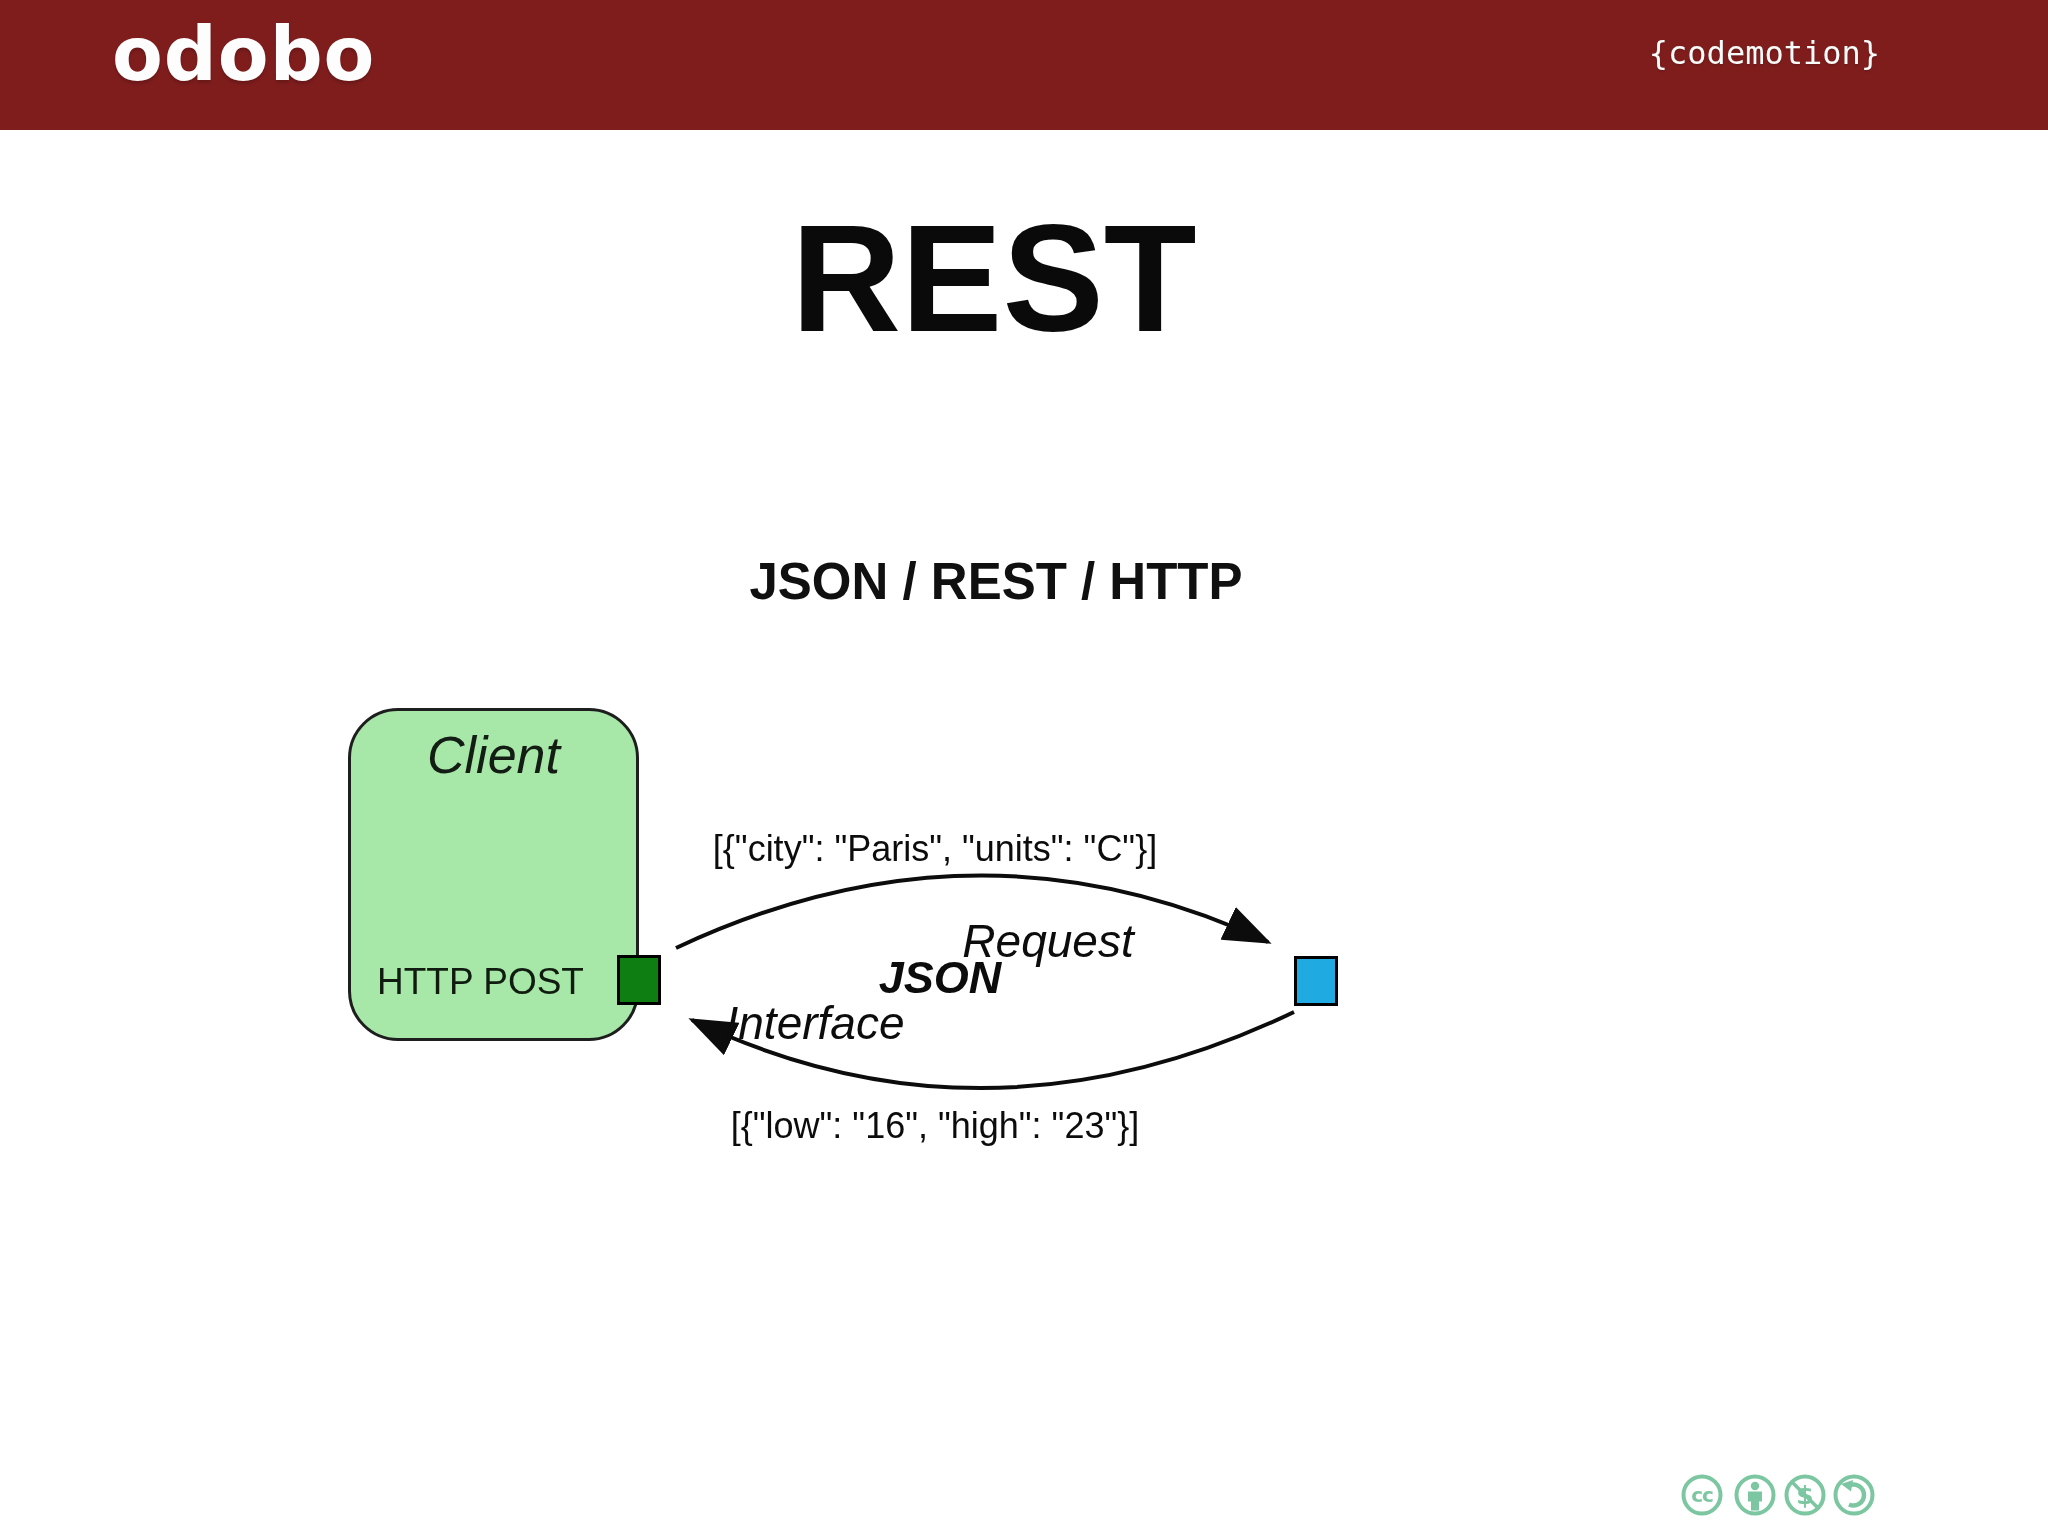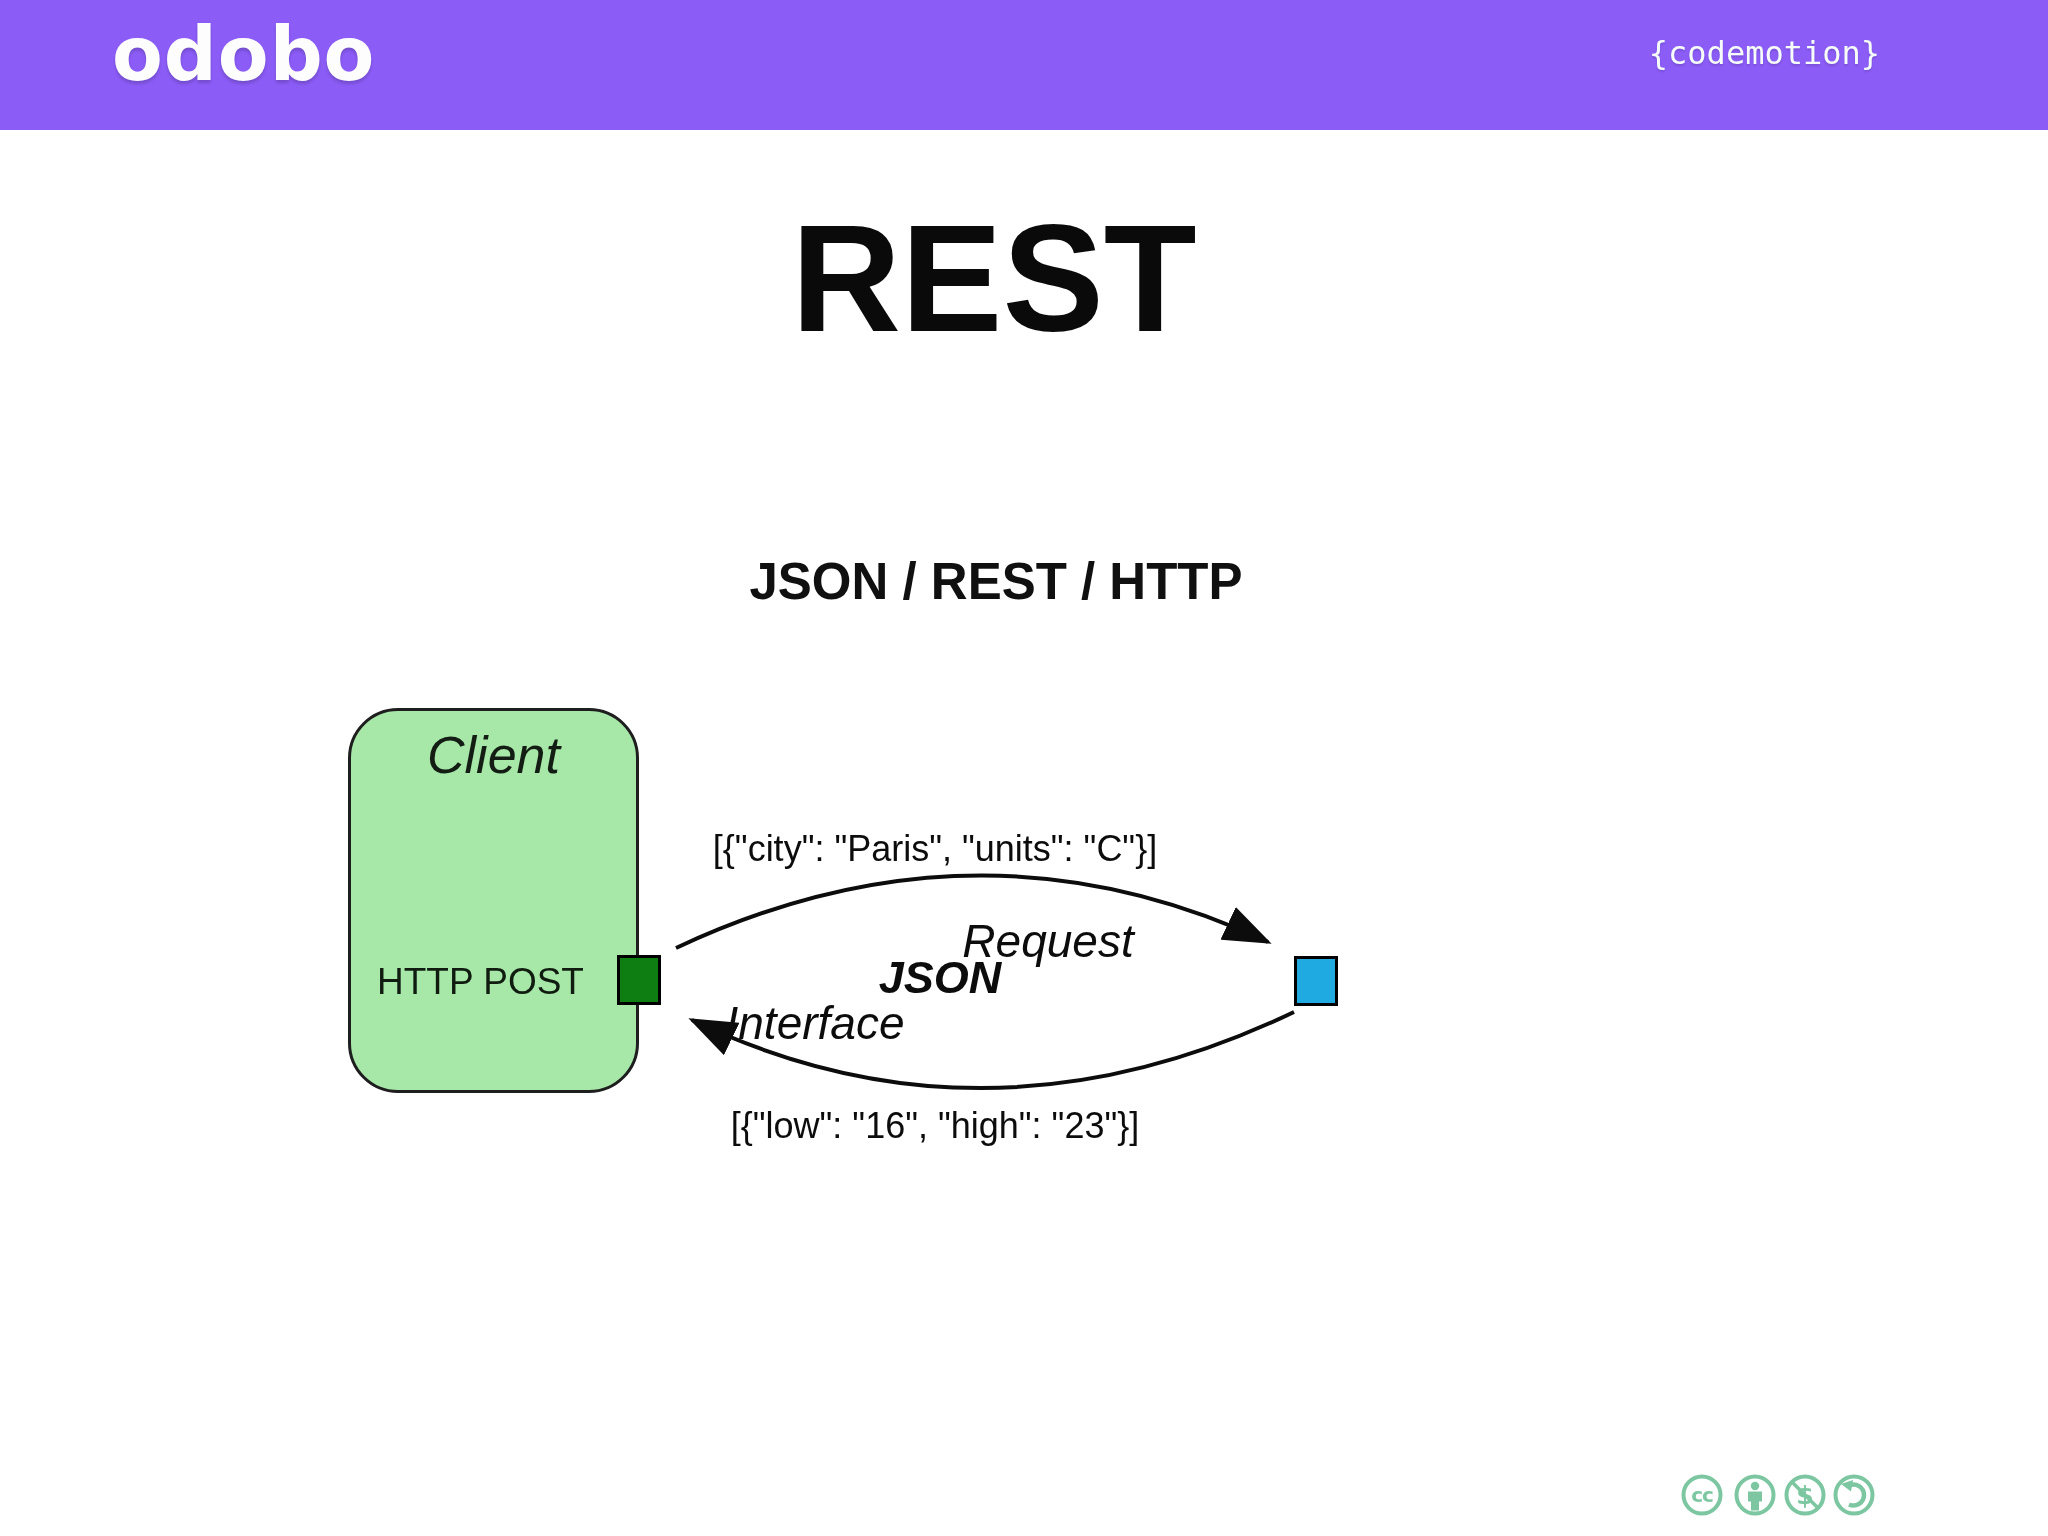--- a/index.html
+++ b/index.html
@@ -2,21 +2,21 @@
 <html><head>
 <meta charset="utf-8">
 <style>
   html, body { margin:0; padding:0; background:#ffffff; }
   .slide {
     position:relative; width:2048px; height:1536px; background:#ffffff;
     overflow:hidden; font-family:"Liberation Sans", sans-serif; color:#0c0c0c;
   }
 
   
-  .topbar { position:absolute; left:0; top:0; width:2048px; height:130px; background:#8b5cf6; }
+  .topbar { position:absolute; left:0; top:0; width:2048px; height:130px; background:#7f1d1d; }
   .odobo-logo {
     position:absolute; left:112px; top:14px;
     font-family:"DejaVu Sans", sans-serif; font-weight:bold; font-size:74px;
     color:#fdfdfd; letter-spacing:1px; line-height:1.1;
     text-shadow:0 3px 3px rgba(0,0,0,0.16);
   }
   .codemotion-logo {
     position:absolute; right:168px; top:36px;
     font-family:"DejaVu Sans Mono", monospace; font-weight:normal; font-size:32px;
     color:#f6fcf9; line-height:1.1; text-shadow:0 2px 2px rgba(0,0,0,0.12);
@@ -29,21 +29,21 @@
     font-size:152px; font-weight:700; line-height:1; color:#0a0a0a;
   }
   .diagram-heading {
     position:absolute; top:556px; left:0; width:100%;
     text-align:center; transform:translateX(-28px);
     font-size:51px; font-weight:bold; line-height:1; color:#101010;
   }
 
   
   .node { position:absolute; box-sizing:border-box; border:3px solid #1e1e1e; }
-  .client-box { left:348px; top:708px; width:291px; height:385px; border-radius:50px; background:#a7e8a9; }
+  .client-box { left:348px; top:708px; width:291px; height:333px; border-radius:50px; background:#a7e8a9; }
   .server-box { left:1318px; top:835px; width:382px; height:274px; border-radius:46px; background:#b1def5; }
   .node-title {
     position:absolute; top:18px; left:0; width:100%; text-align:center;
     font-style:italic; font-size:52px; line-height:1; color:#141d14;
   }
   .server-box .node-title { top:14px; color:#10202b; }
   .client-label { position:absolute; left:26px; top:252px; font-size:37px; line-height:1; color:#101c10; white-space:nowrap;text-align:right; }
   .server-endpoint { position:absolute; left:42px; top:124px; font-size:38px; line-height:1; color:#0e1c26; white-space:nowrap; }
   .server-sub { position:absolute; top:216px; left:0; width:100%; text-align:center; font-size:38px; line-height:1; color:#0e1c26; }
 

